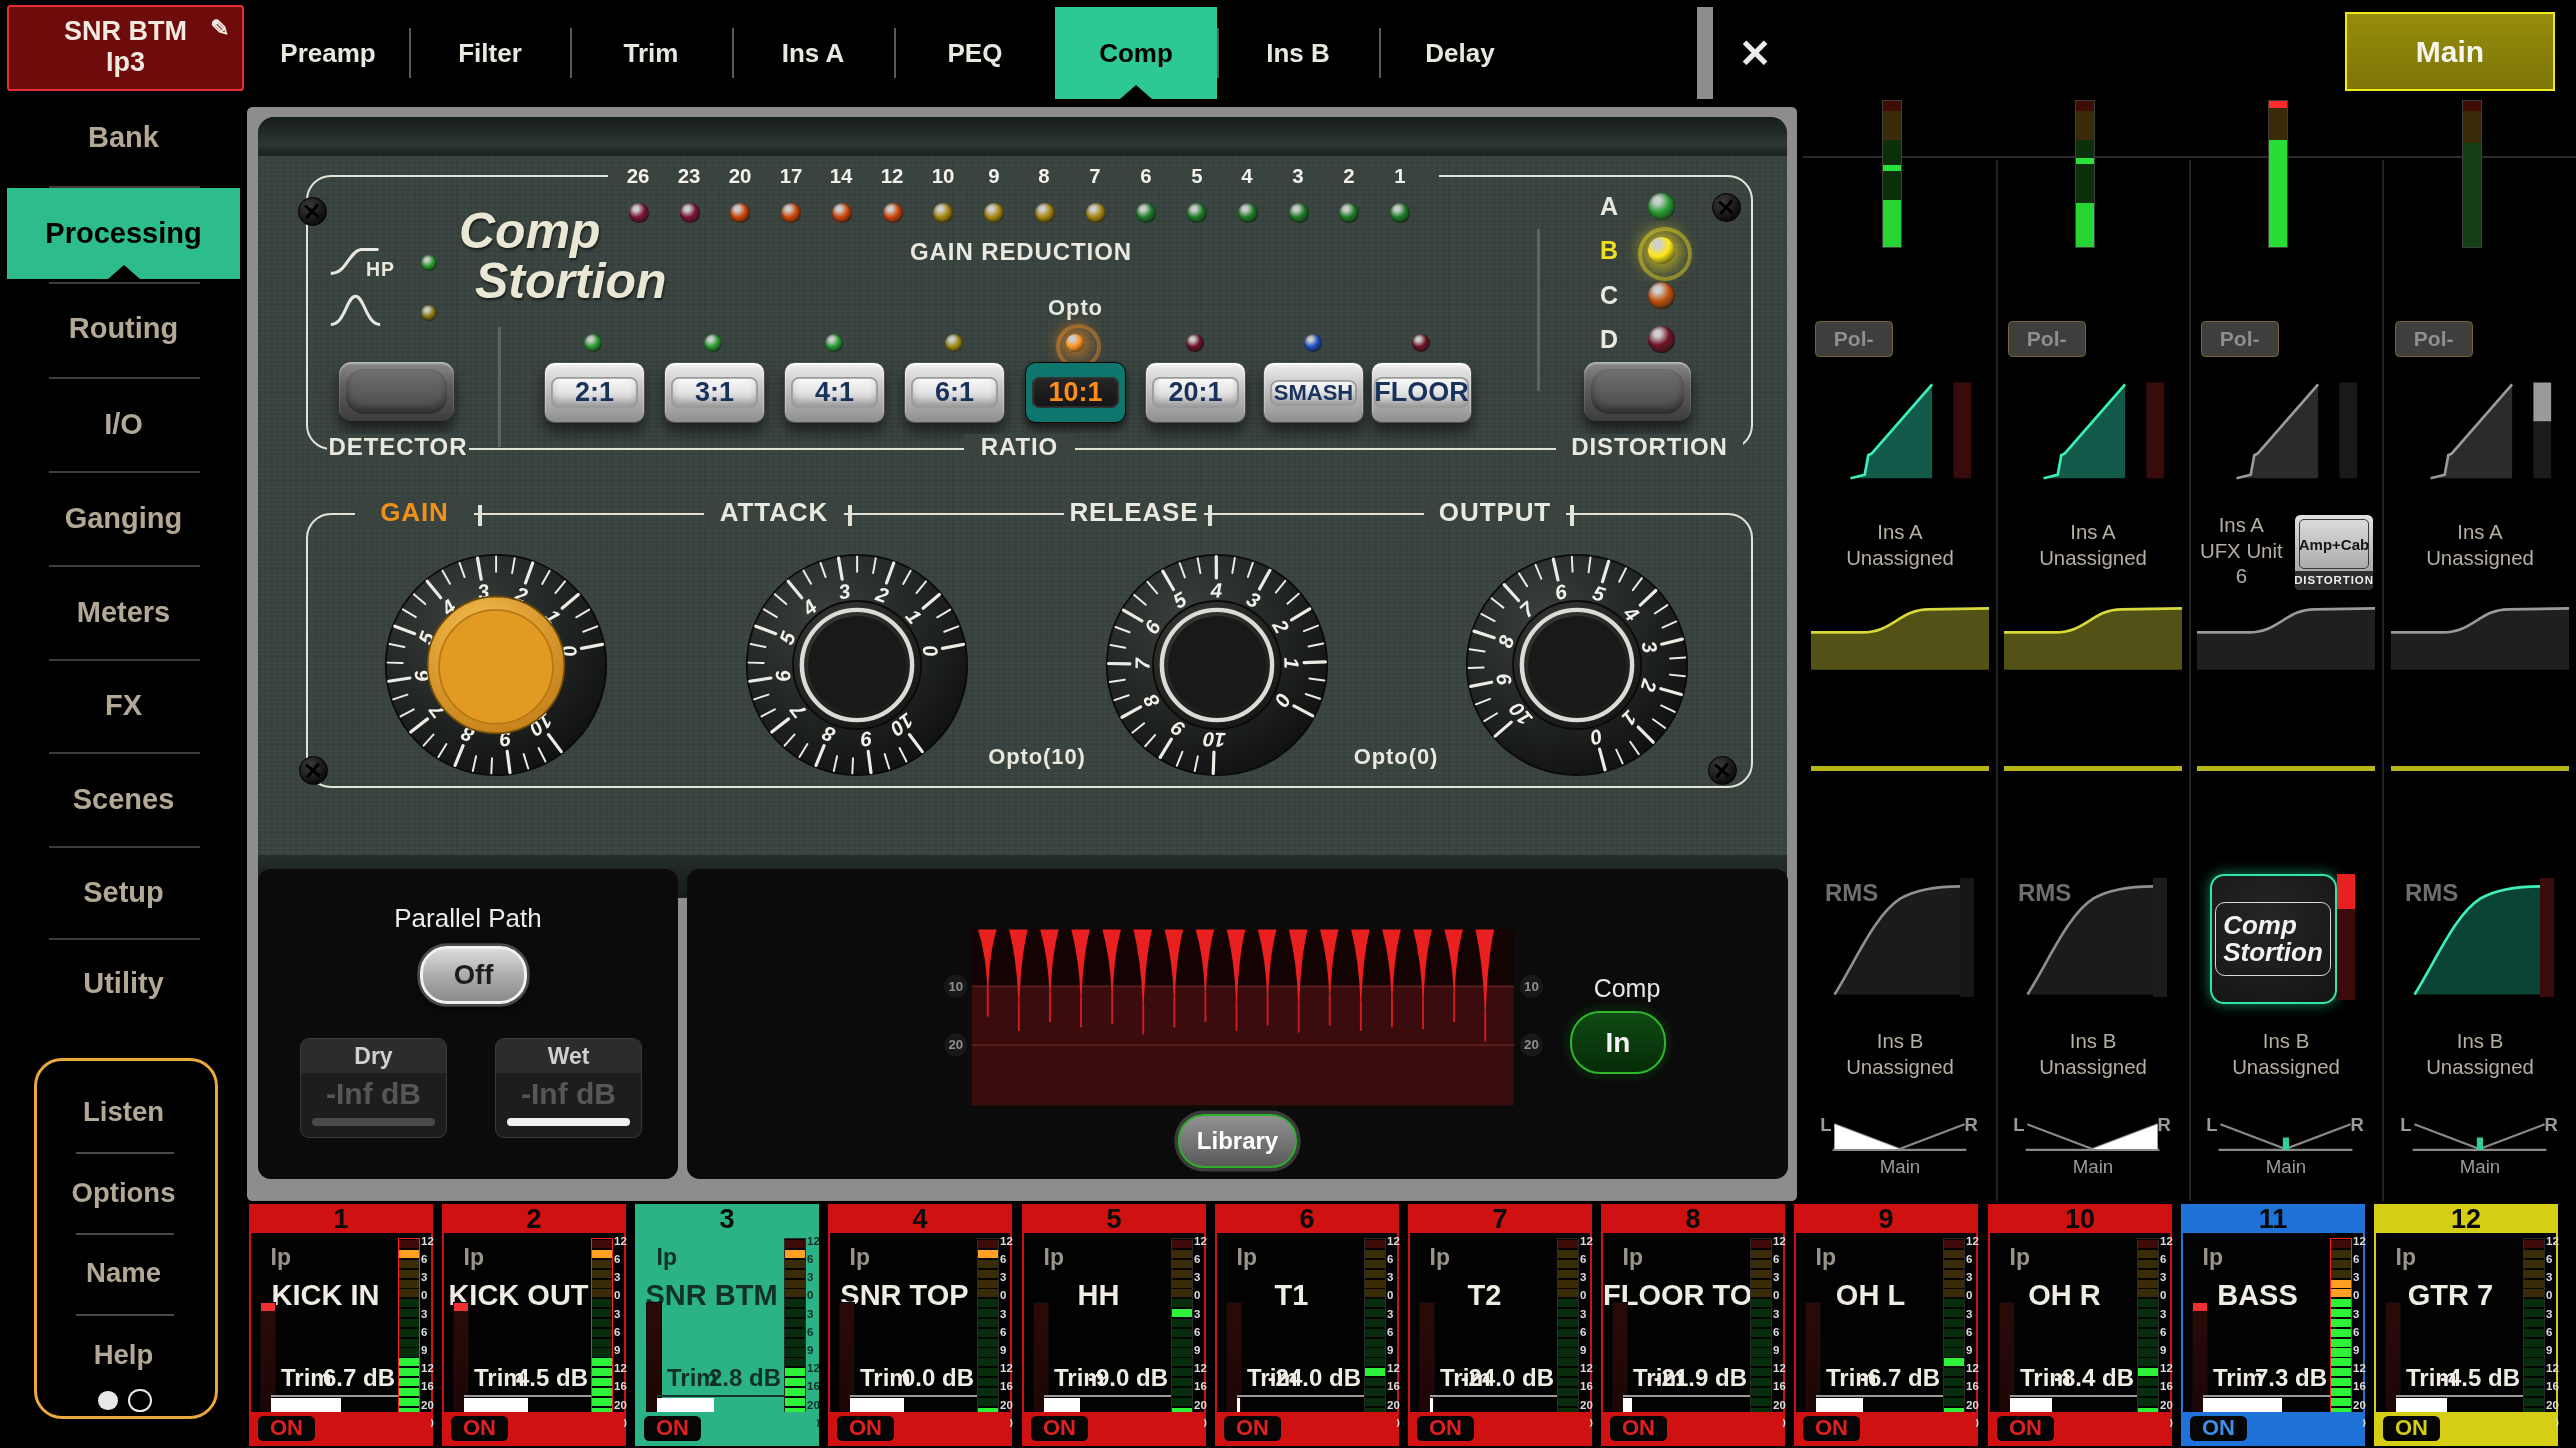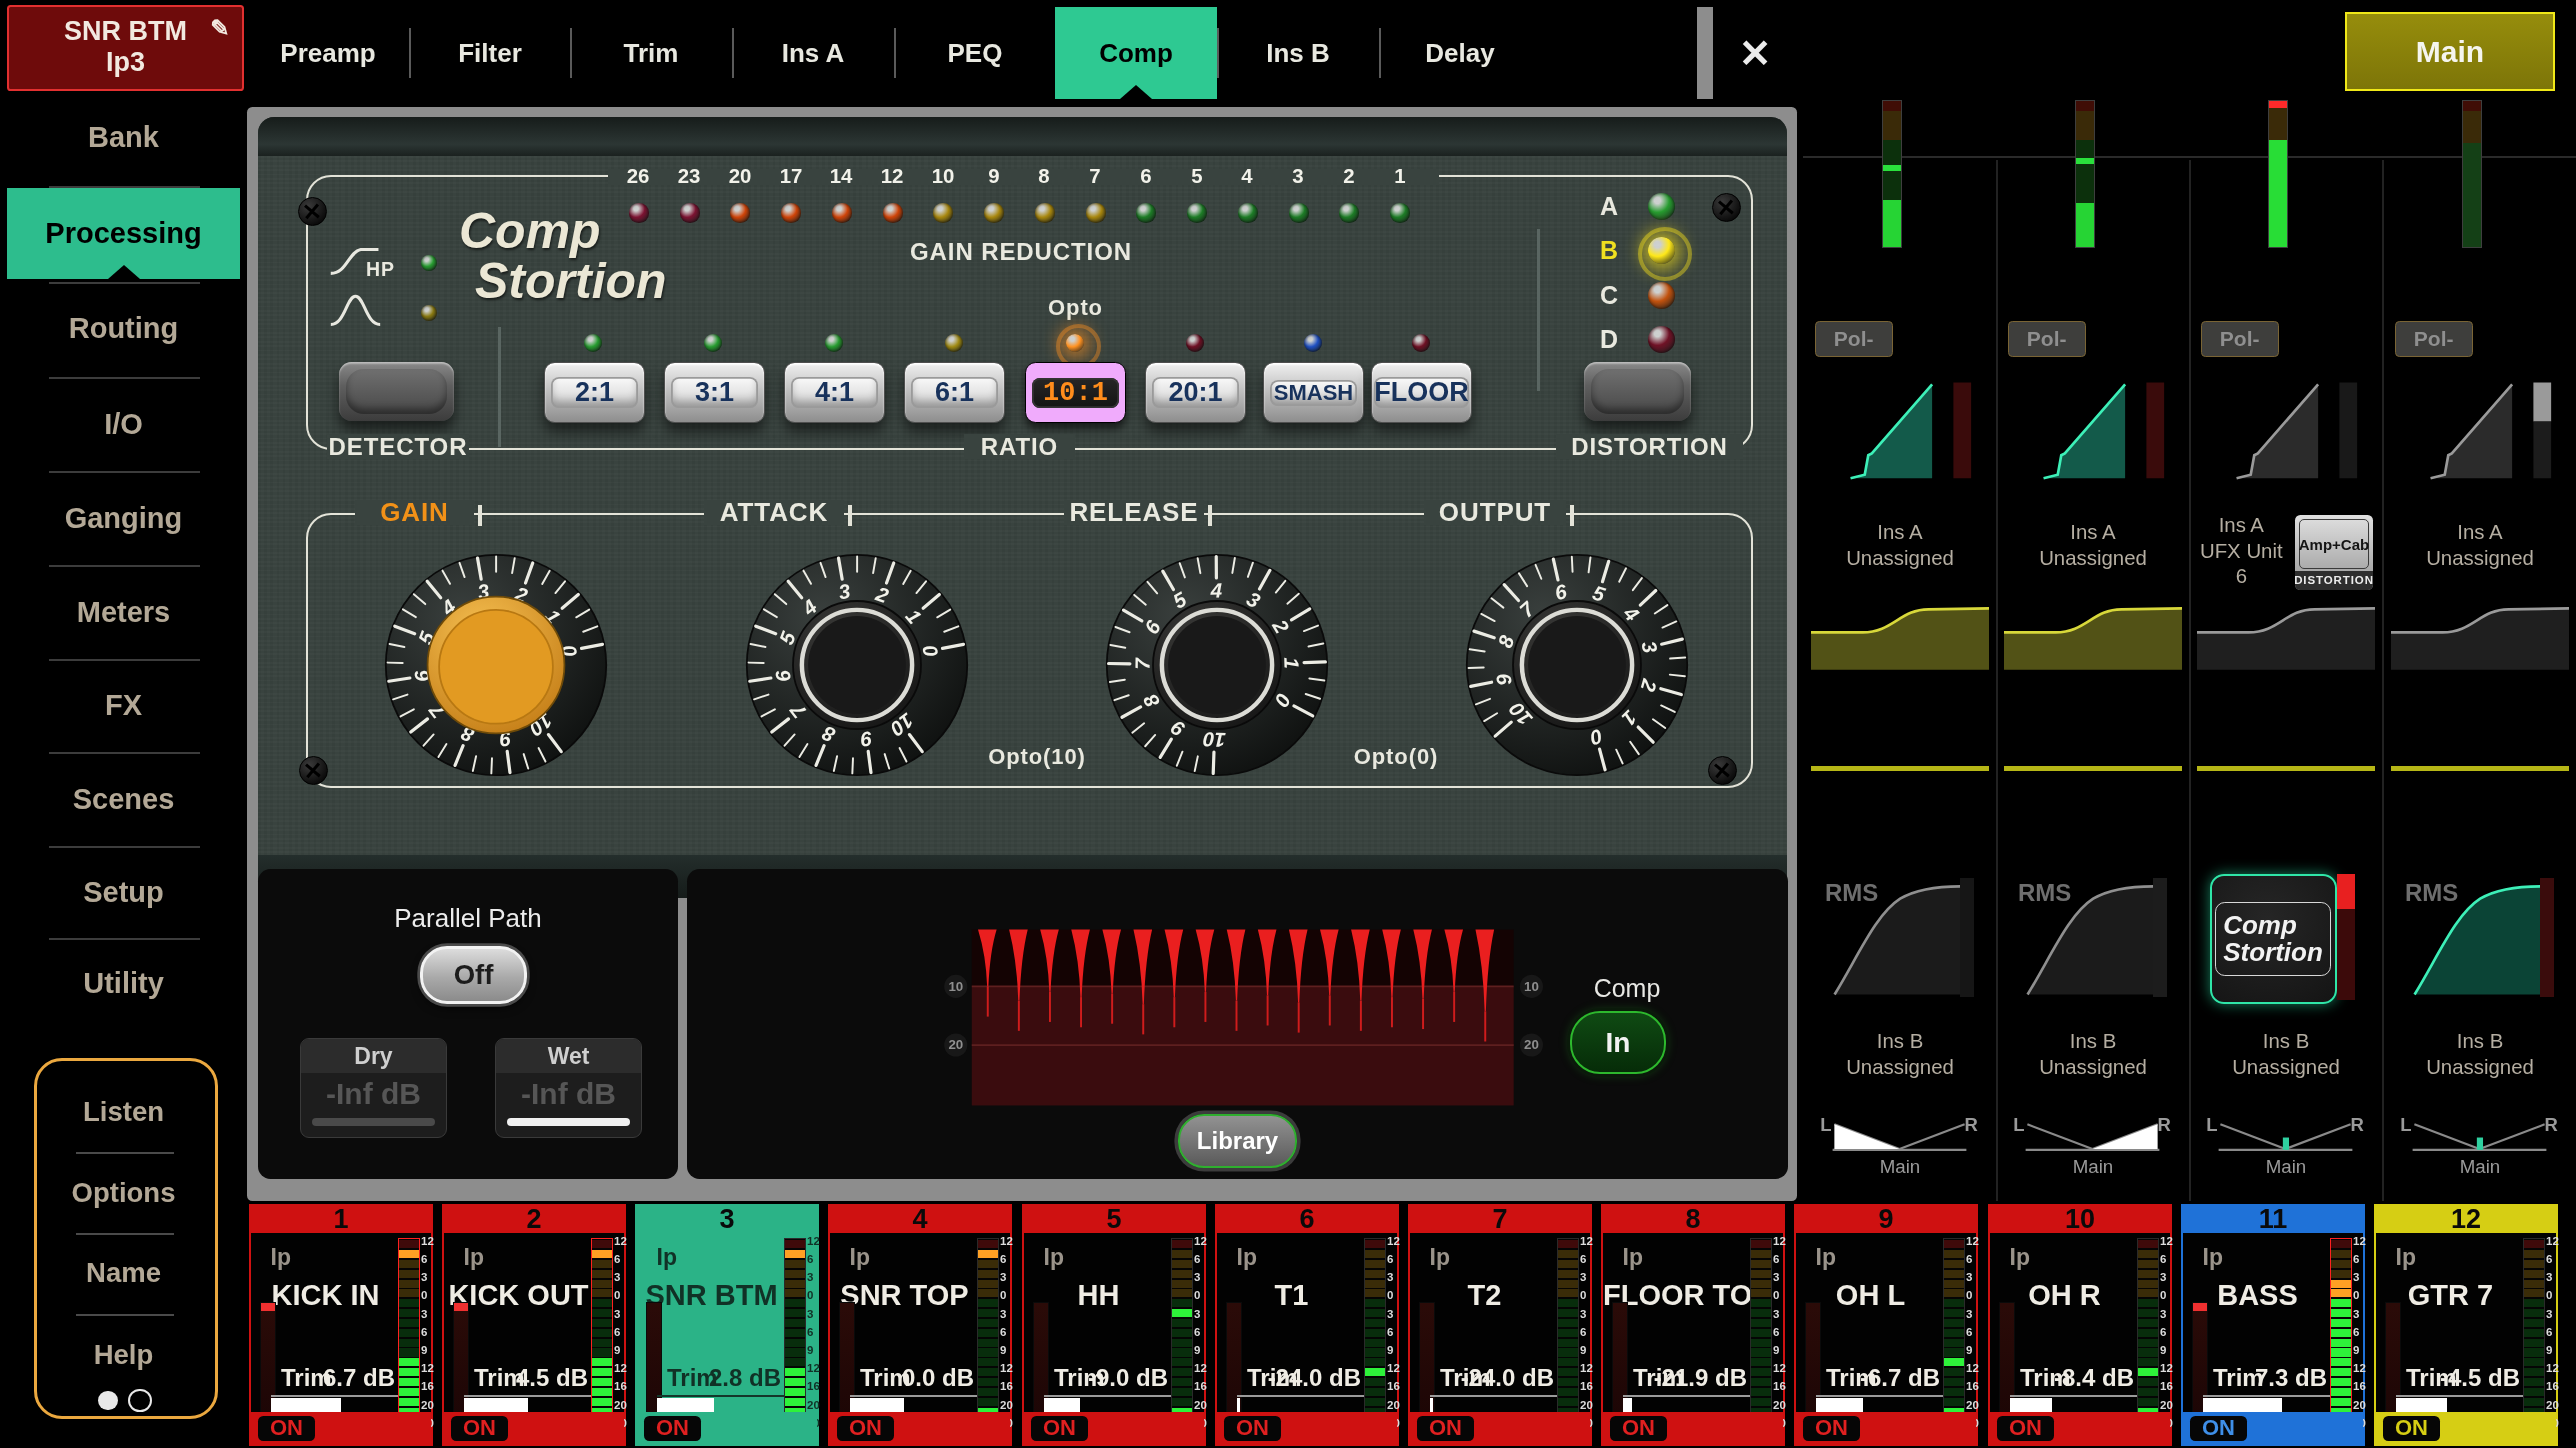--- a/index.html
+++ b/index.html
@@ -41,21 +41,21 @@
   .led{border-radius:50%;}
   .logo{color:#ebe7d5;font-style:italic;font-weight:900;line-height:1.0;font-size:50px;
     text-shadow:0.9px 1.8px 2.7px rgba(0,0,0,.6);}
   .grnum{color:#f2f2ea;font-weight:bold;font-size:20.4px;text-align:center;}
   .btn3d{border-radius:10.7px;border:0.9px solid #4f4f4f;
     background:linear-gradient(180deg,#f0f0f0,#c2c2c2 45%,#8e8e8e);
     box-shadow:0 9px 12.4px rgba(0,0,0,.5), inset 0 1.8px 1.8px #fff;}
   .btn3d .plate{flex:1;margin:6.2px;border-radius:8px;display:flex;align-items:center;justify-content:center;
     background:linear-gradient(180deg,#fafafa,#cfcfcf);color:#18325c;font-weight:900;
     box-shadow:inset 0 0 0 1.8px #9a9a9a, inset 0 -7px 9px rgba(0,0,0,.28);}
-  .btn3d.darksel{background:#f0abfc;border-color:#000;box-shadow:0 5.3px 9px rgba(0,0,0,.6);font-family:Liberation Mono, monospace;}
+  .btn3d.darksel{background:#0f766e;border-color:#000;box-shadow:0 5.3px 9px rgba(0,0,0,.6);}
   .btn3d.darksel .plate{background:linear-gradient(180deg,#262626,#141414);color:#ff8d1c;
     box-shadow:inset 0 0 0 1.8px #333;}
   .dark3d{border-radius:12.4px;background:linear-gradient(180deg,#8a8a8a,#5f5f5f 40%,#3c3c3c);
     box-shadow:0 9px 12.4px rgba(0,0,0,.55), inset 0 1.8px 1.8px rgba(255,255,255,.45);display:flex;}
   .dark3d .plate{flex:1;margin:7px;border-radius:18px;background:linear-gradient(180deg,#707070,#484848);
     box-shadow:inset 0 -5.3px 7px rgba(0,0,0,.4);}
   .screw{width:27px;height:27px;border-radius:50%;background:radial-gradient(circle at 35% 30%,#3a3a3a,#0b0b0b 75%);
     border:0.9px solid #000;}
   .screw:before{content:"";position:absolute;left:3.6px;top:11.5px;width:18px;height:2.7px;background:#000;transform:rotate(40deg);}
   .screw:after{content:"";position:absolute;left:3.6px;top:11.5px;width:18px;height:2.7px;background:#000;transform:rotate(-50deg);}

